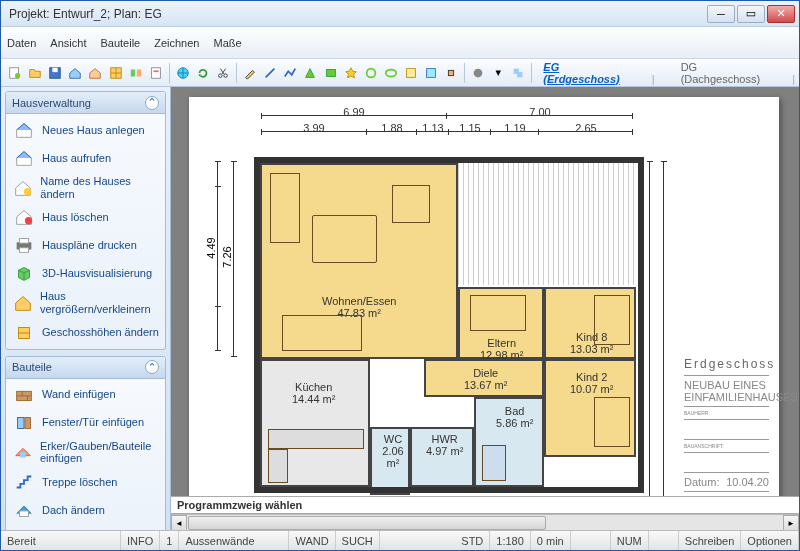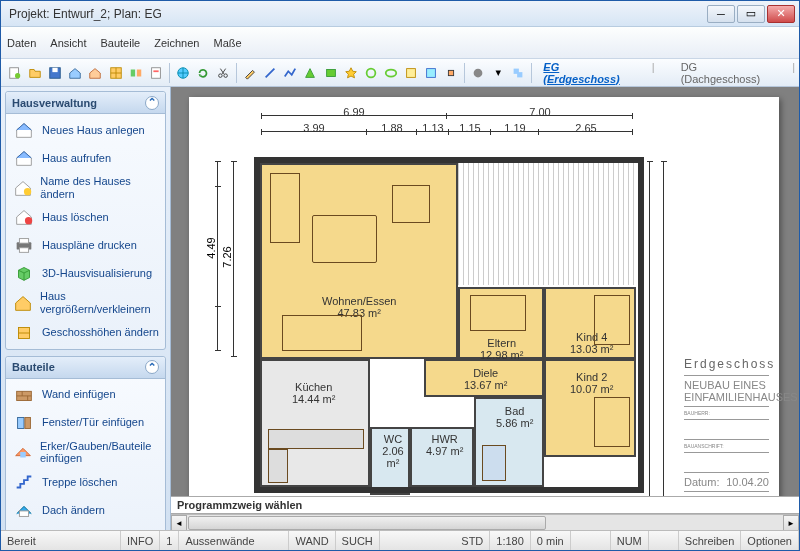--- a/index.html
+++ b/index.html
@@ -8,28 +8,28 @@
 .titlebar{height:26px;background:linear-gradient(#eef3fa,#d6e5f5);display:flex;align-items:center;padding:0 4px;border-bottom:1px solid #b8cce0}
 .titlebar .title{flex:1;padding-left:4px;color:#333;font-size:12px}
 .winbtn{width:28px;height:18px;margin-left:2px;border:1px solid #9aaec3;background:linear-gradient(#f4f7fb,#d6e1ee);border-radius:2px;display:flex;align-items:center;justify-content:center;cursor:pointer}
 .winbtn.close{background:linear-gradient(#f5acac,#cf4b4b);border-color:#a83030;color:#fff}
 .menubar{height:32px;background:linear-gradient(#fdfefe,#e8eef6);display:flex;align-items:center;padding:0 6px;border-bottom:1px solid #c9d6e6}
 .menubar span{margin-right:14px;color:#333;cursor:pointer}
 .toolbar{height:28px;background:linear-gradient(#fbfdff,#e3ecf6);display:flex;align-items:center;padding:0 4px;border-bottom:1px solid #b6c7db}
 .tbtn{width:20px;height:20px;margin:0 1px;border-radius:3px;display:flex;align-items:center;justify-content:center;cursor:pointer}
 .tbtn svg{width:14px;height:14px}
 .sep{width:1px;height:20px;background:#b6c7db;margin:0 3px}
-.tabgroup{display:flex;align-items:flex-start;margin-left:8px;gap:26px}
+.tabgroup{display:flex;align-items:flex-end;margin-left:8px;gap:26px}
 .tab{color:#0560c7;text-decoration:underline;font-style:italic;font-weight:bold;cursor:pointer}
 .tab.inactive{color:#666;text-decoration:none;font-style:normal;font-weight:normal}
 .content{flex:1;display:flex;overflow:hidden}
 .sidebar{width:170px;background:linear-gradient(#e8f0fa,#d2e1f2);border-right:1px solid #a5bcd6;padding:4px;overflow:hidden}
 .panel{background:linear-gradient(#f8fbff,#eaf1fa);border:1px solid #a5bcd6;border-radius:3px;margin-bottom:6px}
 .panel-hdr{height:22px;background:linear-gradient(#e4eefa,#c5d8ee);display:flex;align-items:center;justify-content:space-between;padding:0 6px;border-bottom:1px solid #a5bcd6;border-radius:3px 3px 0 0;cursor:pointer}
-.panel-hdr span{font-weight:bold;color:#2a4a70}
+.panel-hdr span{font-weight:normal;color:#2a4a70}
 .panel-hdr .chev{width:14px;height:14px;border-radius:50%;background:#fff;border:1px solid #8ba8c8;display:flex;align-items:center;justify-content:center;color:#2a6bb8}
 .panel-body{padding:2px 0}
 .pitem{display:flex;align-items:center;padding:3px 6px;cursor:pointer;color:#14468c}
 .pitem .picon{width:24px;height:22px;margin-right:6px;display:flex;align-items:center;justify-content:center}
 .pitem .picon svg{width:22px;height:20px}
 .pitem span{line-height:1.15}
 .main{flex:1;display:flex;flex-direction:column;background:#c0c0c0}
 .canvas-wrap{flex:1;background:#808080;position:relative;overflow:hidden}
 .paper{position:absolute;left:18px;top:10px;width:590px;height:470px;background:#fff;box-shadow:2px 2px 6px rgba(0,0,0,.4)}
 .plan{position:absolute;left:65px;top:60px;width:390px;height:350px}
@@ -419,21 +419,21 @@
               <div class="furniture" style="left:130px;top:20px;width:38px;height:38px"></div>
               <div class="furniture" style="left:20px;top:150px;width:80px;height:36px"></div>
             </div>
 
             <div class="room" style="left:204px;top:130px;width:86px;height:72px">
               <div class="rlabel" style="left:20px;top:48px"><span>Eltern</span><br><span>12.98 m²</span></div>
               <div class="furniture" style="left:10px;top:6px;width:56px;height:36px"></div>
             </div>
 
             <div class="room" style="left:290px;top:130px;width:92px;height:72px">
-              <div class="rlabel" style="left:24px;top:42px"><span>Kind 4</span><br><span>13.03 m²</span></div>
+              <div class="rlabel" style="left:24px;top:42px"><span>Kind 8</span><br><span>13.03 m²</span></div>
               <div class="furniture" style="left:48px;top:6px;width:36px;height:50px"></div>
             </div>
 
             <div class="room" style="left:290px;top:202px;width:92px;height:98px">
               <div class="rlabel" style="left:24px;top:10px"><span>Kind 2</span><br><span>10.07 m²</span></div>
               <div class="furniture" style="left:48px;top:36px;width:36px;height:50px"></div>
             </div>
 
             <div class="room" style="left:170px;top:202px;width:120px;height:38px">
               <div class="rlabel" style="left:38px;top:6px"><span>Diele</span><br><span>13.67 m²</span></div>

